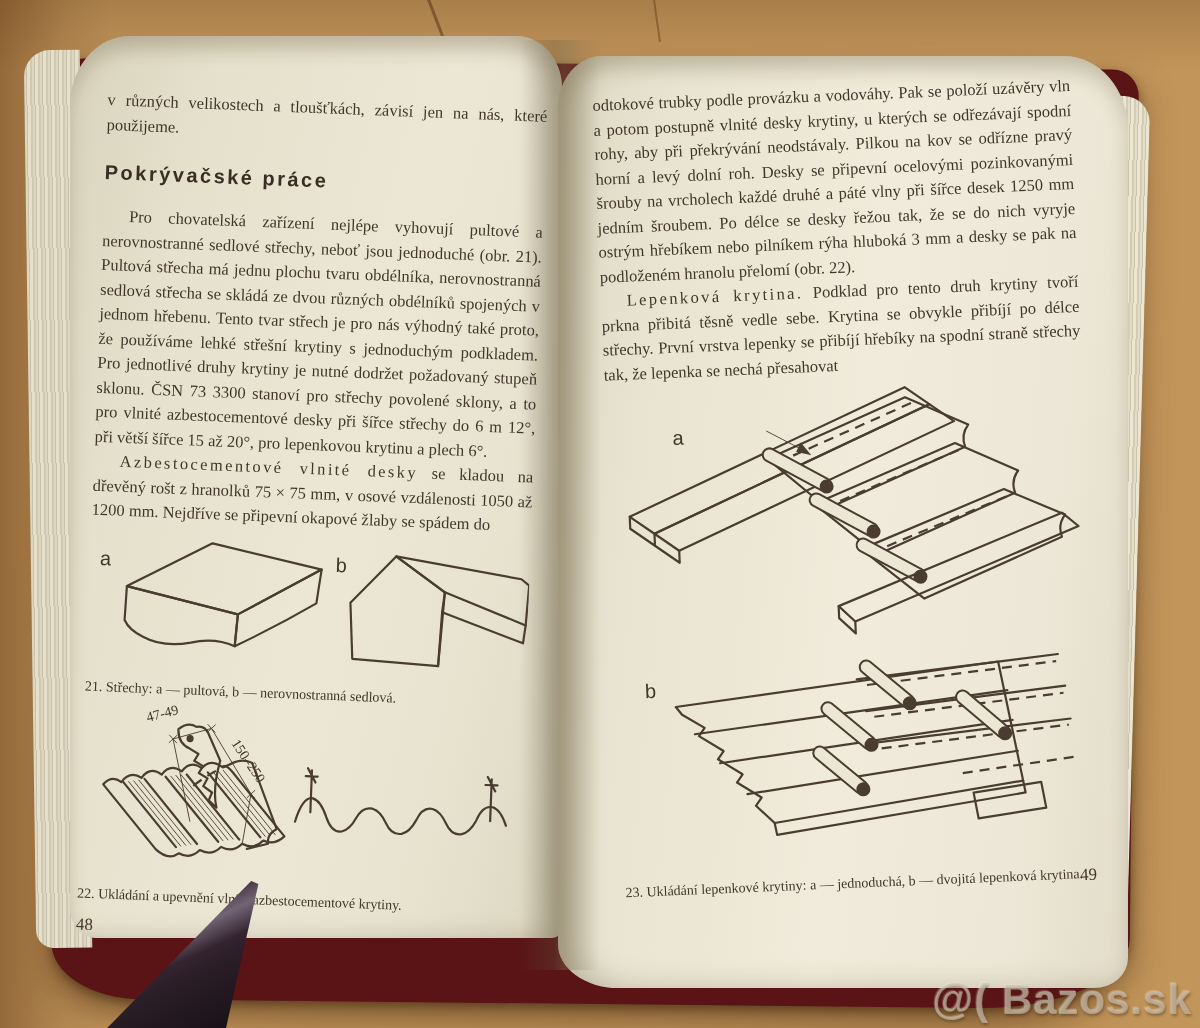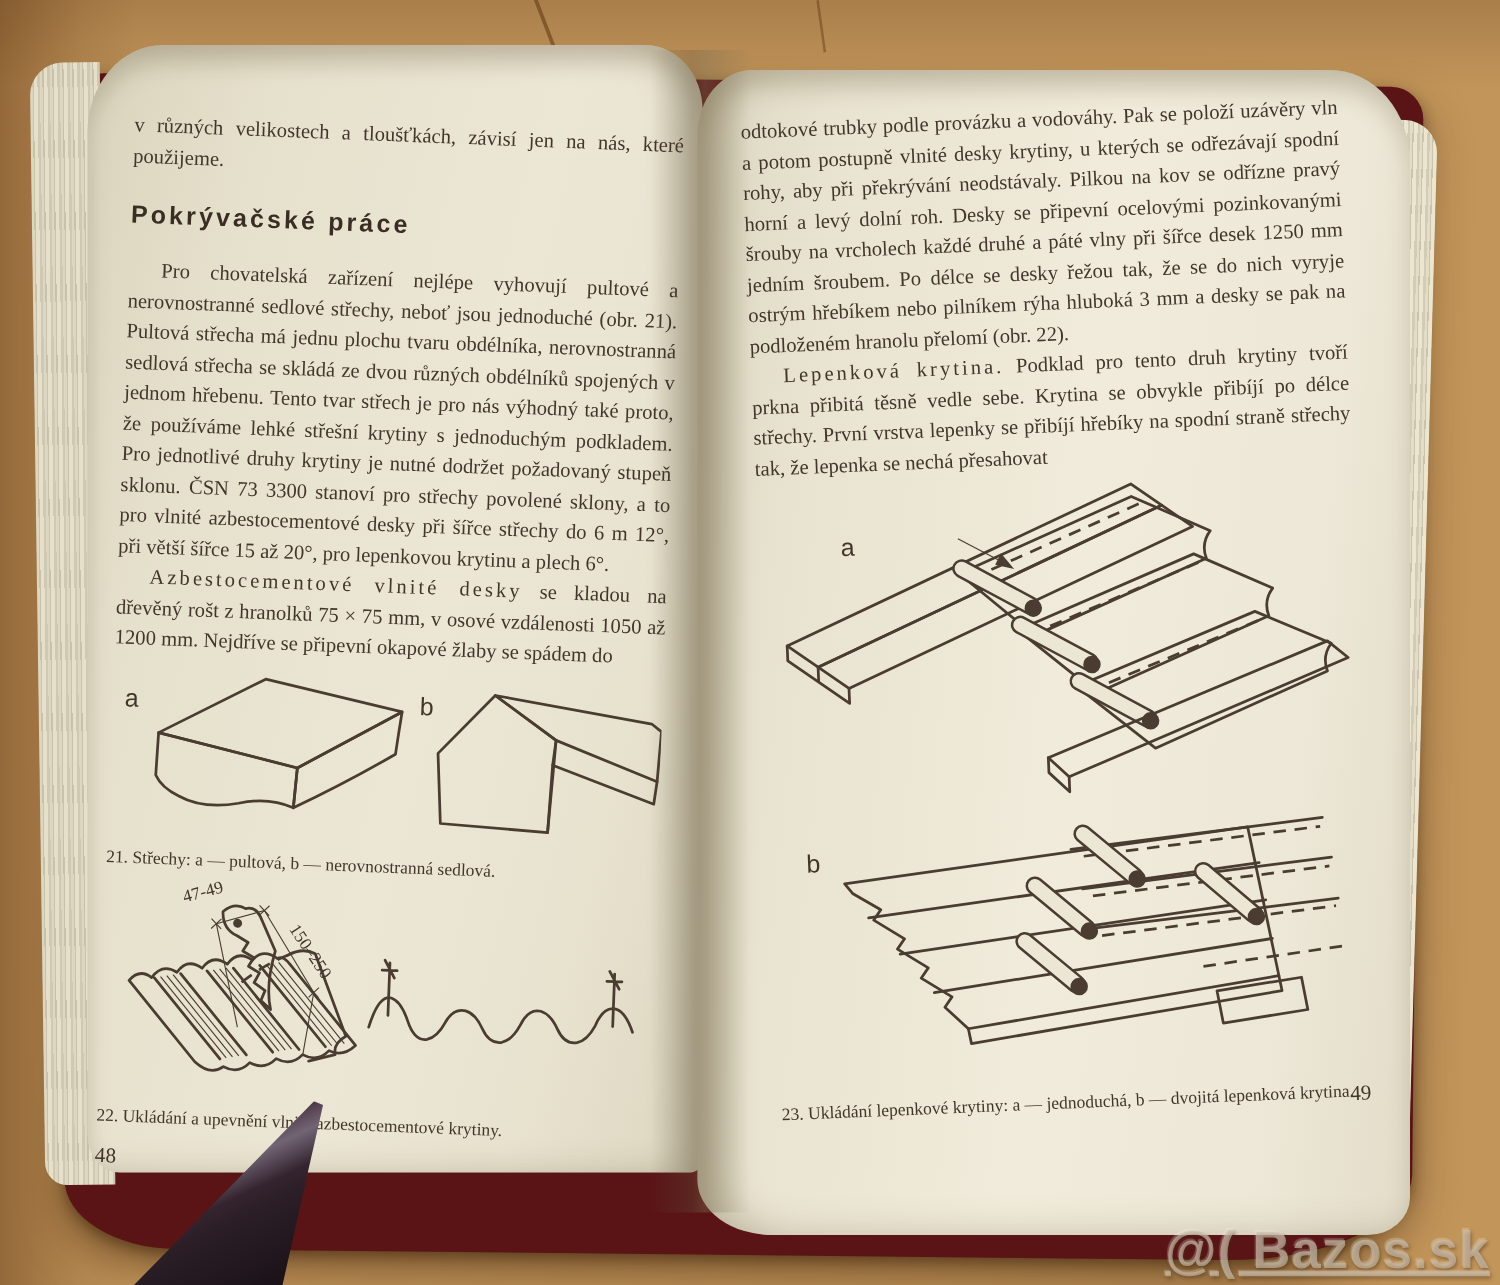--- a/index.html
+++ b/index.html
@@ -63,21 +63,21 @@
   .knife{position:absolute;left:100px;top:878px;width:180px;height:150px;
     background:linear-gradient(155deg,#2a1d26 0%,#46303f 35%,#2b1e27 60%,#140d12 100%);
     clip-path:polygon(88% 4%, 84% 2%, 4% 100%, 70% 100%);}
   .knife-glint{position:absolute;left:100px;top:878px;width:180px;height:150px;
     background:linear-gradient(155deg, rgba(200,200,220,0) 30%, rgba(205,205,225,0.35) 40%, rgba(200,200,220,0) 52%);
     clip-path:polygon(88% 4%, 84% 2%, 4% 100%, 70% 100%);}
 
   .watermark{position:absolute;right:8px;bottom:4px;
     font-family:"Liberation Sans","DejaVu Sans",sans-serif;font-weight:bold;
     font-size:42px;letter-spacing:1px;color:rgba(205,194,178,0.62);
-    text-shadow:1px 2px 3px rgba(70,45,18,0.45), -1px -1px 1px rgba(255,250,240,0.28);text-decoration:underline;}
+    text-shadow:1px 2px 3px rgba(70,45,18,0.45), -1px -1px 1px rgba(255,250,240,0.28);}
 </style>
 </head>
 <body>
 
 <div class="stage">
   <div class="wood-left"></div>
   <div class="wood-top"></div>
   <div class="seam1"></div>
   <div class="seam2"></div>
 

